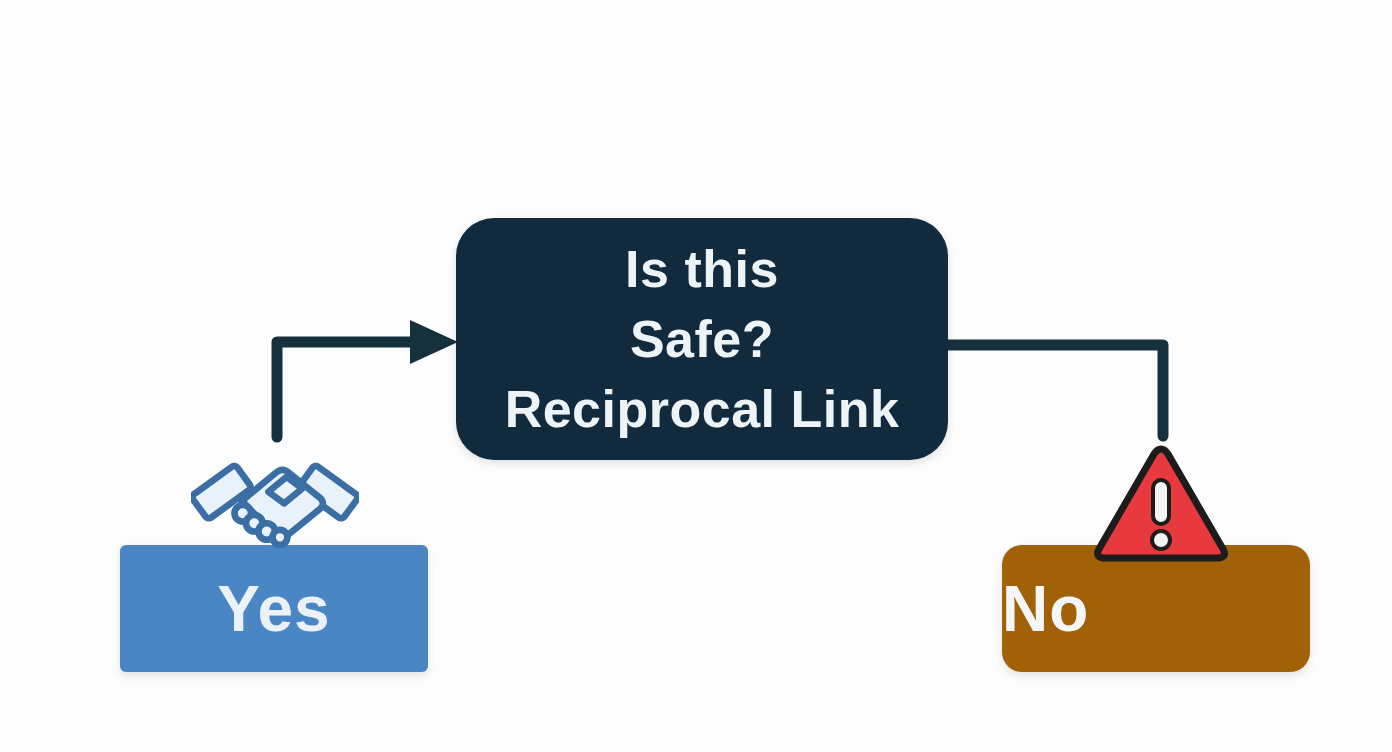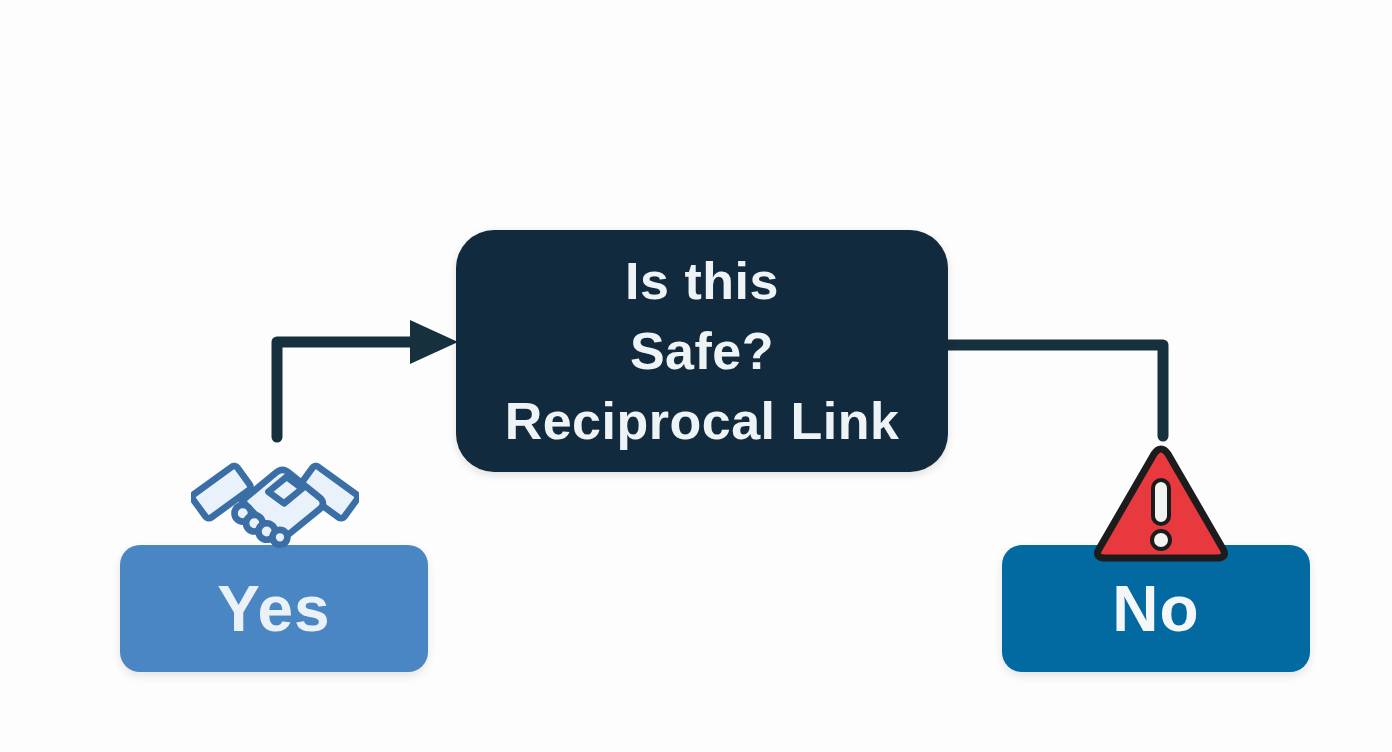--- a/index.html
+++ b/index.html
@@ -13,21 +13,21 @@
   }
   .canvas {
     position: relative;
     width: 1392px;
     height: 752px;
   }
   
   .question-node {
     position: absolute;
     left: 456px;
-    top: 230px;
+    top: 218px;
     width: 492px;
     height: 242px;
     background: #122a3d;
     border-radius: 38px;
     display: flex;
     flex-direction: column;
     justify-content: center;
     align-items: center;
     box-shadow: 0 3px 8px rgba(0,0,0,0.12);
   }
@@ -56,37 +56,36 @@
     height: 106px;
   }
   
   .yes-box {
     position: absolute;
     left: 120px;
     top: 545px;
     width: 308px;
     height: 127px;
     background: #4a86c4;
-    border-radius: 20px;
+    border-radius: 6px;
     display: flex;
     justify-content: center;
     align-items: center;
     box-shadow: 0 4px 10px rgba(0,0,0,0.10);
     z-index: 1;
   }
   .no-box {
     position: absolute;
     left: 1002px;
     top: 545px;
     width: 308px;
     height: 127px;
-    background: #0369a1;
+    background: #a16207;
     border-radius: 20px;
     display: flex;
-    justify-content: center;
     align-items: center;
     box-shadow: 0 4px 10px rgba(0,0,0,0.10);
     z-index: 1;
   }
   .answer-label {
     font-size: 64px;
     font-weight: 800;
     letter-spacing: 1px;
   }
   .yes-box .answer-label { color: #eaf1f7; }

